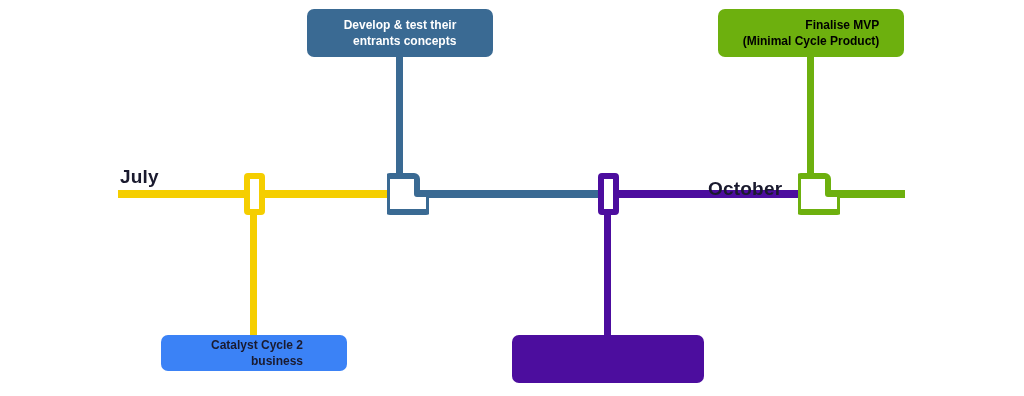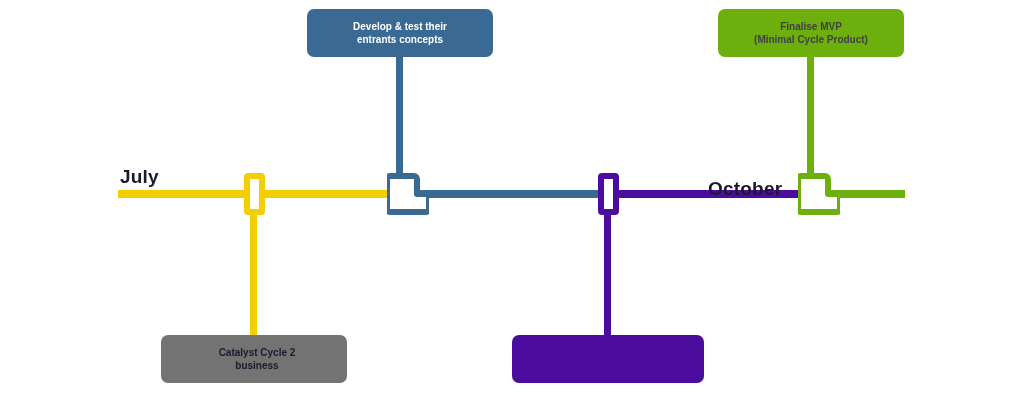--- a/index.html
+++ b/index.html
@@ -42,22 +42,22 @@
   }
 
   
   .callout {
     position: absolute;
     border-radius: 7px;
     box-sizing: border-box;
     display: flex;
     align-items: center;
     justify-content: center;
-    text-align: center;
-    font-size: 10px;
+    text-align: right;
+    font-size: 12px;
     font-weight: bold;
     line-height: 1.35;
     padding: 6px 10px;
   }
 
   
   .marker-simple {
     position: absolute;
     box-sizing: border-box;
     border-style: solid;
@@ -76,40 +76,40 @@
 <div id="timeline-root">
     <div>
       <div class="axis-seg" style="left: 118px; width: 272px; background: rgb(245, 206, 0);"></div>
       <div class="axis-seg" style="left: 390px; width: 215px; background: rgb(58, 106, 147);"></div>
       <div class="axis-seg" style="left: 605px; width: 205px; background: rgb(76, 13, 158);"></div>
       <div class="axis-seg" style="left: 810px; width: 95px; background: rgb(109, 176, 14);"></div>
     </div>
     <div class="month-label" style="left: 120px; top: 166px;">July</div>
     <div class="month-label" style="left: 708px; top: 166px; margin-top: 12px;">October</div>
     <div class="stem" style="left: 250px; top: 212px; height: 126px; background: rgb(245, 206, 0);"></div>
-    <div class="callout" style="left: 161px; top: 335px; width: 186px; height: 48px; background: #737373; color: rgb(26, 26, 46); padding-left: 16px;">
+    <div class="callout" style="left: 161px; top: 335px; width: 186px; height: 36px; background: #3b82f6; color: rgb(26, 26, 46); padding-left: 16px;">
       <div><span>Catalyst Cycle 2</span><br><span>business</span></div>
     </div>
     <div class="marker-simple" style="left: 244px; top: 173px; width: 21px; height: 42px; border-color: rgb(245, 206, 0);"></div>
     <div class="stem" style="left: 396px; top: 56px; height: 120px; background: rgb(58, 106, 147);"></div>
     <div class="callout" style="left: 307px; top: 9px; width: 186px; height: 48px; background: rgb(58, 106, 147); color: rgb(255, 255, 255);">
       <div><span>Develop &amp; test their</span><br><span>entrants concepts</span></div>
     </div>
     <div class="marker-step" style="left: 387px; top: 170px;">
       <svg width="42" height="48" viewBox="0 0 42 48" xmlns="http://www.w3.org/2000/svg">
         <path d="M3 6 h24 a3 3 0 0 1 3 3 v15 h9 a3 3 0 0 1 3 3 v12 a3 3 0 0 1 -3 3 h-36 a3 3 0 0 1 -3 -3 v-30 a3 3 0 0 1 3 -3 z" fill="#ffffff" stroke="#3A6A93" stroke-width="6" stroke-linejoin="round"></path>
       </svg>
     </div>
     <div class="stem" style="left: 604px; top: 212px; height: 126px; background: rgb(76, 13, 158);"></div>
     <div class="callout" style="left: 512px; top: 335px; width: 192px; height: 48px; background: rgb(76, 13, 158); color: rgb(255, 255, 255);">
       <div><br></div>
     </div>
     <div class="marker-simple" style="left: 598px; top: 173px; width: 21px; height: 42px; border-color: rgb(76, 13, 158);"></div>
     <div class="stem" style="left: 807px; top: 56px; height: 120px; background: rgb(109, 176, 14);"></div>
-    <div class="callout" style="left: 718px; top: 9px; width: 186px; height: 48px; background: rgb(109, 176, 14); color: #404040;">
+    <div class="callout" style="left: 718px; top: 9px; width: 186px; height: 48px; background: rgb(109, 176, 14); color: #000000;">
       <div><span>Finalise MVP</span><br><span>(Minimal Cycle Product)</span></div>
     </div>
     <div class="marker-step" style="left: 798px; top: 170px;">
       <svg width="42" height="48" viewBox="0 0 42 48" xmlns="http://www.w3.org/2000/svg">
         <path d="M3 6 h24 a3 3 0 0 1 3 3 v15 h9 a3 3 0 0 1 3 3 v12 a3 3 0 0 1 -3 3 h-36 a3 3 0 0 1 -3 -3 v-30 a3 3 0 0 1 3 -3 z" fill="#ffffff" stroke="#6DB00E" stroke-width="6" stroke-linejoin="round"></path>
       </svg>
     </div>
   </div>
 
 </body></html>

